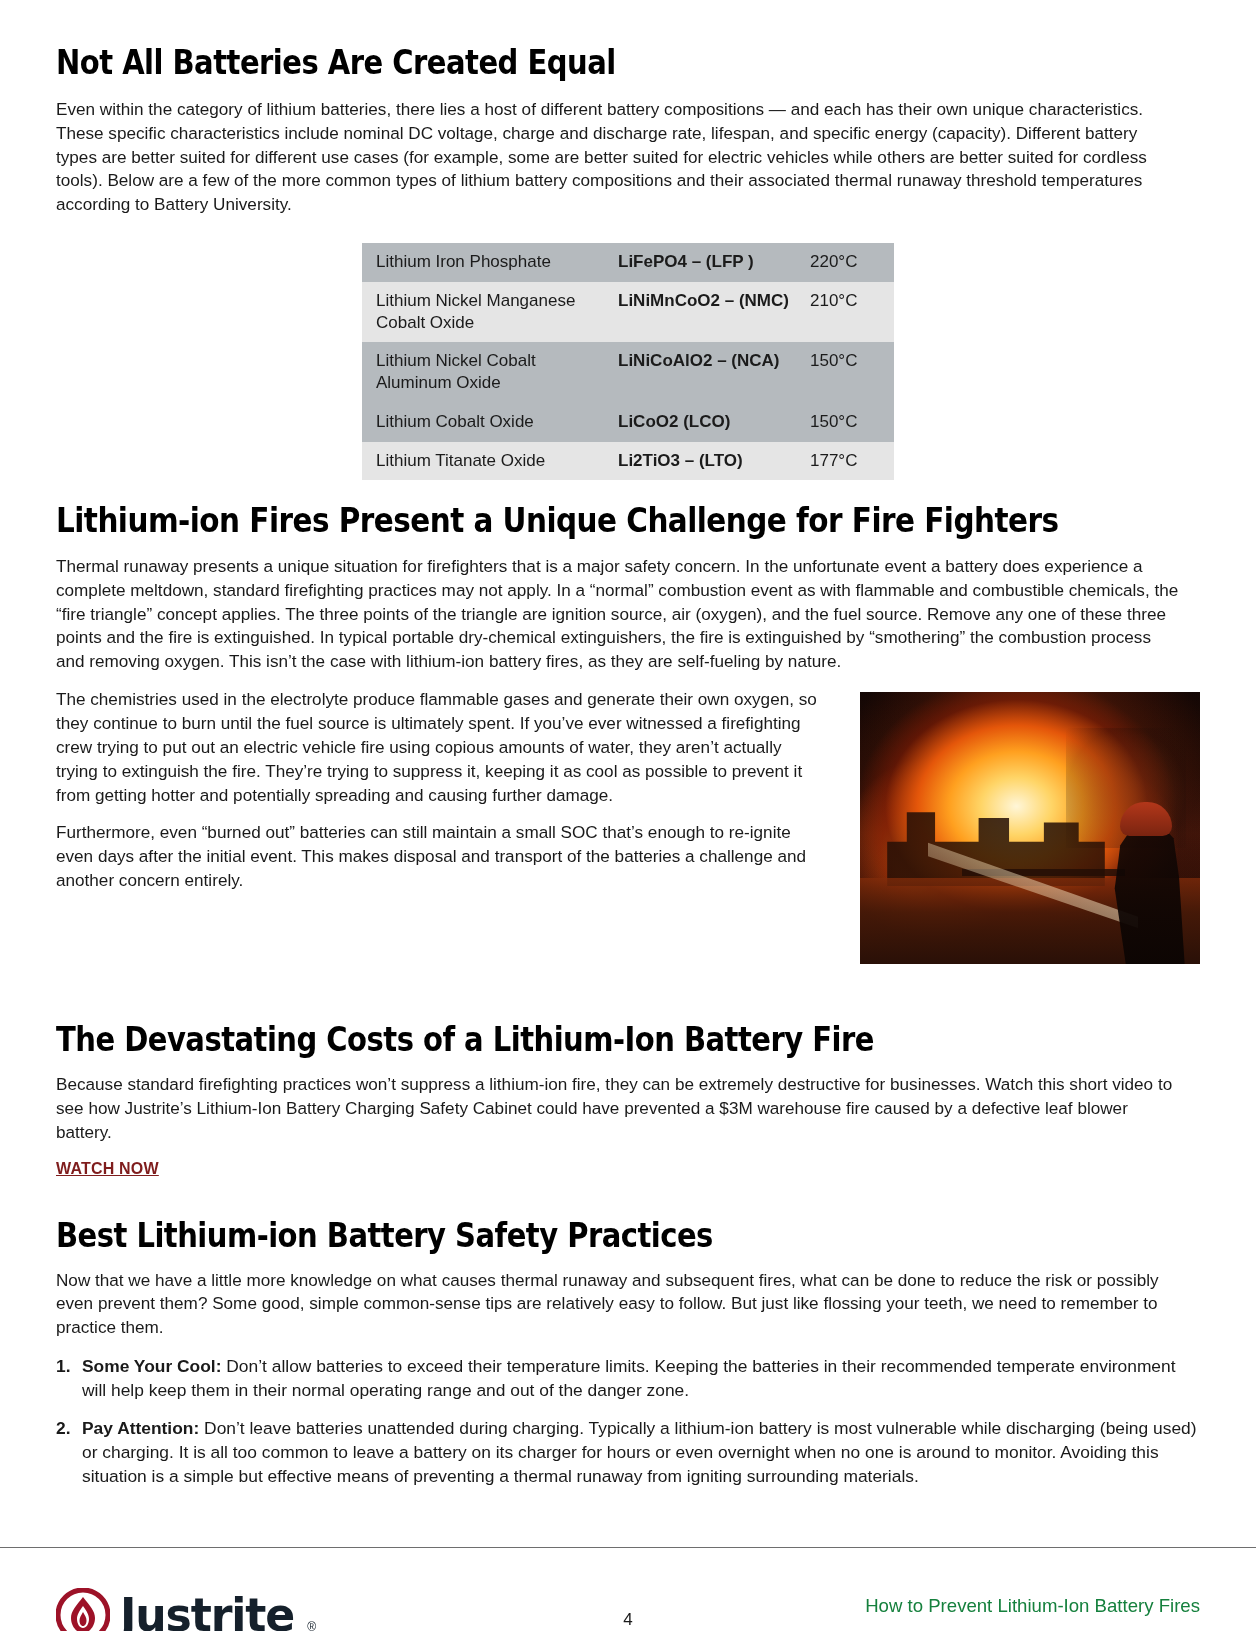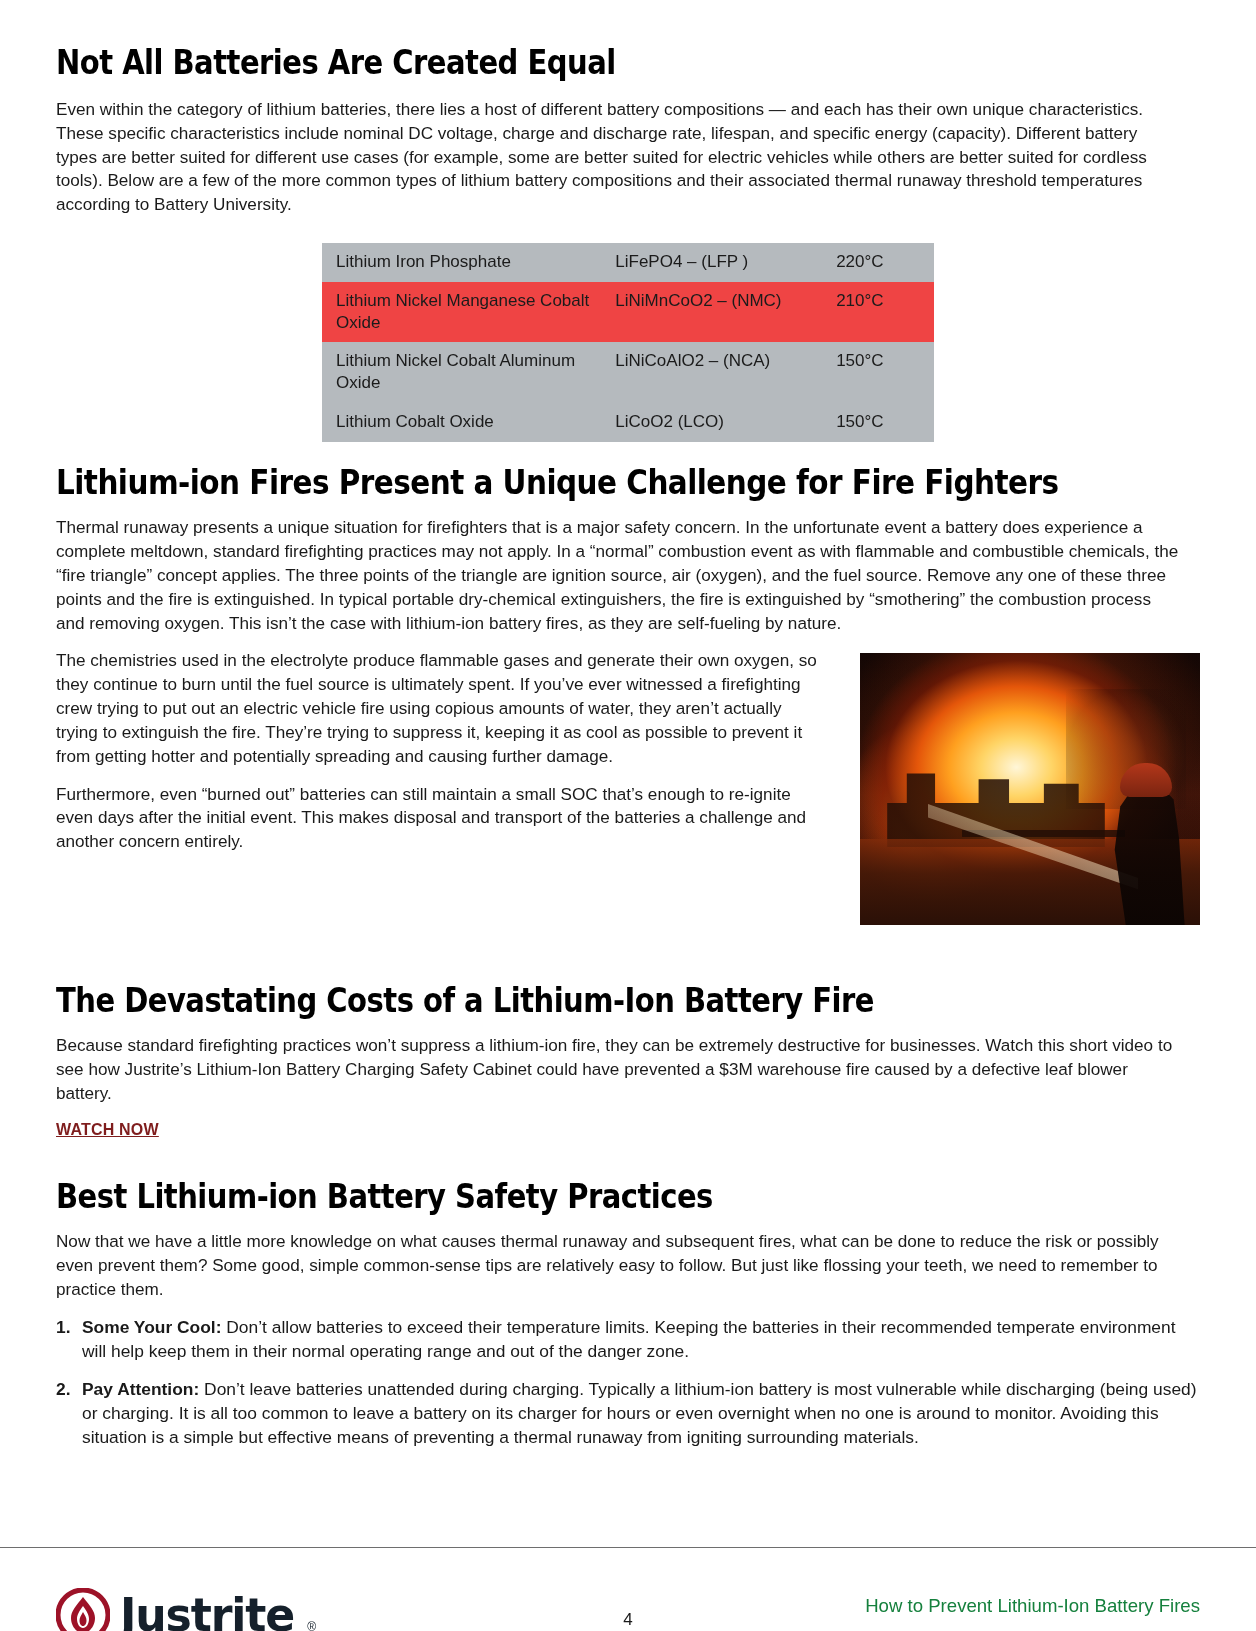--- a/index.html
+++ b/index.html
@@ -46,39 +46,39 @@
     transform-origin: left top;
   }
 
   
   #intro-heading { margin-top: 45px; }
   #intro-paragraph { margin-top: 16px; }
 
   
   .battery-table-wrap {
     margin: 26px auto 0 auto;
-    width: 612px;
+    width: 532px;
   }
   table.battery-table {
     border-collapse: collapse;
     width: 100%;
     table-layout: fixed;
   }
   table.battery-table td {
     font-size: 17px;
     color: #1b1b1b;
     padding: 8px 0 9px 14px;
     vertical-align: top;
     line-height: 1.28;
   }
   table.battery-table td.col-name   { width: 248px; }
-  table.battery-table td.col-form   { width: 192px; padding-left: 8px; }
+  table.battery-table td.col-form   { width: 192px; padding-left: 8px; font-weight: bold; }
   table.battery-table td.col-temp   { width: 92px;  padding-left: 8px; }
   table.battery-table tr.row-light  { background: #b5babe; }
-  table.battery-table tr.row-dark   { background: #ef4444; }
+  table.battery-table tr.row-dark   { background: #e5e5e5; }
 
   
   #fires-heading { margin-top: 22px; font-size: 33.5px; }
   #fires-paragraph { margin-top: 15px; }
 
   
   .wrap-zone { margin-top: 0; }
   .fire-photo {
     float: right;
     width: 340px;
@@ -255,20 +255,25 @@
           </tr>
           <tr class="row-light">
             <td class="col-name">Lithium Nickel Cobalt Aluminum Oxide</td>
             <td class="col-form">LiNiCoAlO2 – (NCA)</td>
             <td class="col-temp">150°C</td>
           </tr>
           <tr class="row-light">
             <td class="col-name">Lithium Cobalt Oxide</td>
             <td class="col-form">LiCoO2 (LCO)</td>
             <td class="col-temp">150°C</td>
+          </tr>
+          <tr class="row-dark">
+            <td class="col-name">Lithium Titanate Oxide</td>
+            <td class="col-form">Li2TiO3 – (LTO)</td>
+            <td class="col-temp">177°C</td>
           </tr>
         </tbody>
     </table>
   </div>
 
   
   <h1 class="section-heading" id="fires-heading">Lithium-ion Fires Present a Unique Challenge for Fire Fighters</h1>
 
   <p class="body-text" id="fires-paragraph">Thermal runaway presents a unique situation for firefighters that is a major safety concern. In the unfortunate event a battery does experience a complete meltdown, standard firefighting practices may not apply. In a “normal” combustion event as with flammable and combustible chemicals, the “fire triangle” concept applies. The three points of the triangle are ignition source, air (oxygen), and the fuel source. Remove any one of these three points and the fire is extinguished. In typical portable dry-chemical extinguishers, the fire is extinguished by “smothering” the combustion process and removing oxygen. This isn’t the case with lithium-ion battery fires, as they are self-fueling by nature.</p>
 

